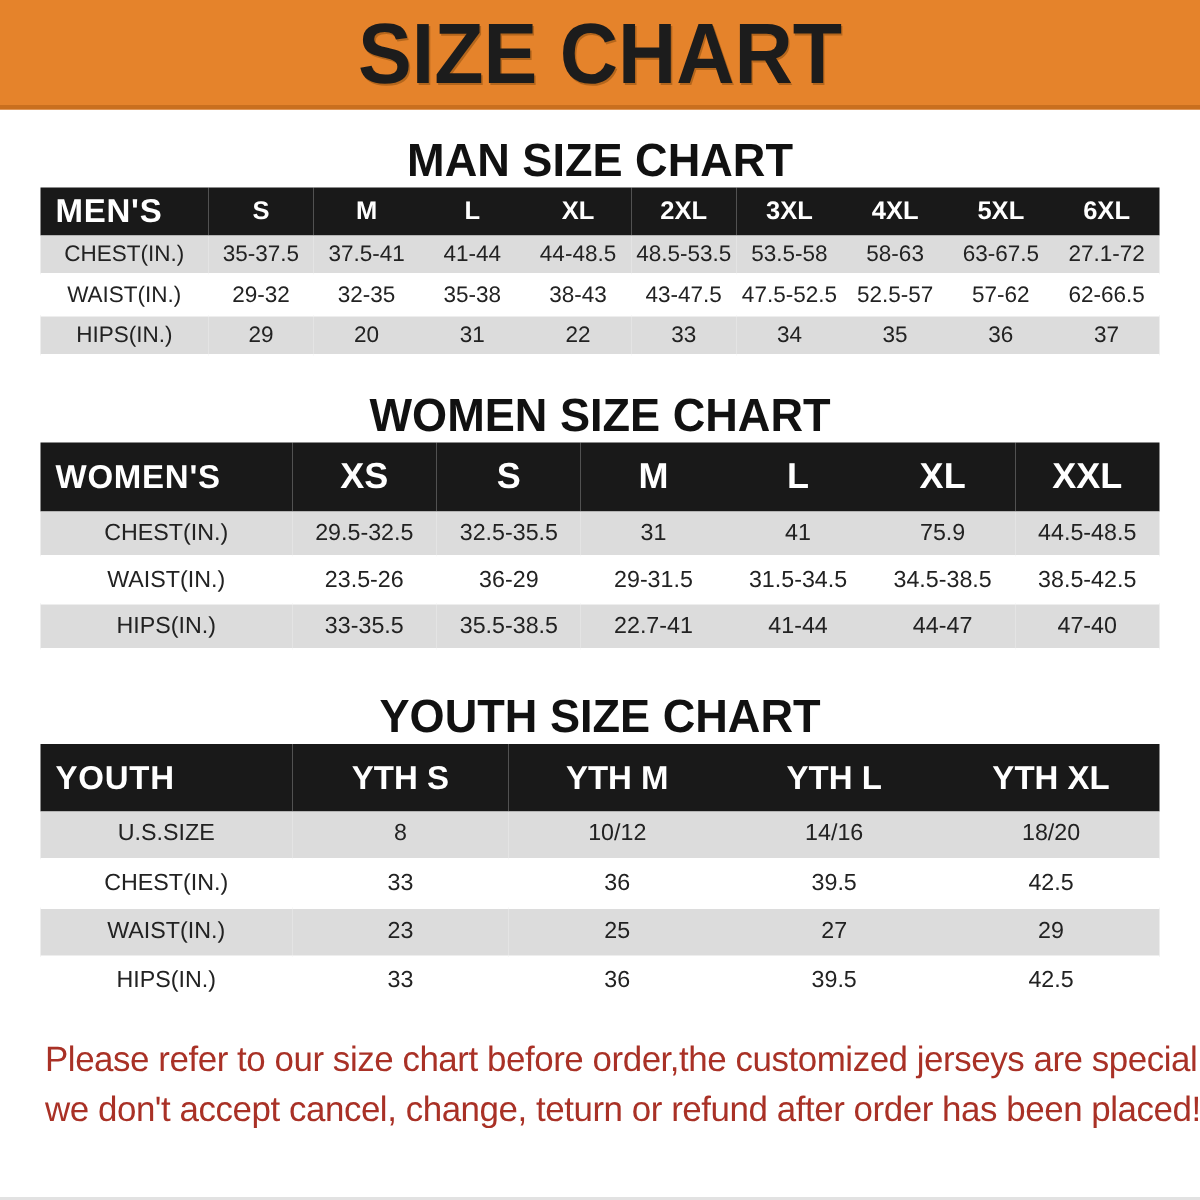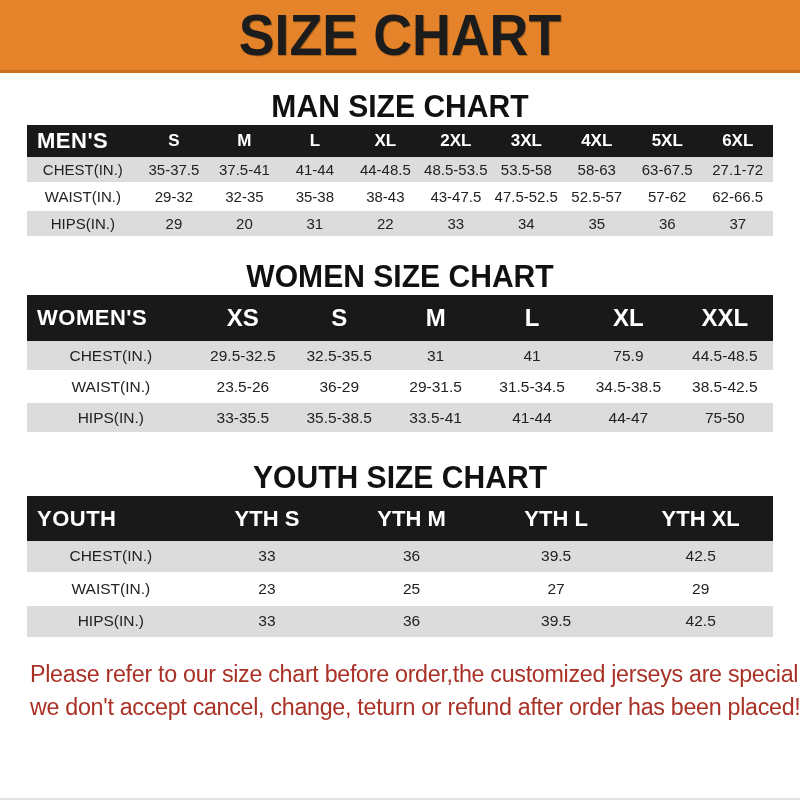--- a/index.html
+++ b/index.html
@@ -202,42 +202,49 @@
           <td>36-29</td>
           <td>29-31.5</td>
           <td>31.5-34.5</td>
           <td>34.5-38.5</td>
           <td>38.5-42.5</td>
         </tr>
         <tr>
           <td>HIPS(IN.)</td>
           <td>33-35.5</td>
           <td>35.5-38.5</td>
-          <td>33.5-41</td>
+          <td>22.7-41</td>
           <td>41-44</td>
           <td>44-47</td>
-          <td>75-50</td>
+          <td>47-40</td>
         </tr>
       </tbody>
     </table>
 
   <div class="section-title title-youth">YOUTH SIZE CHART</div>
 
   <table class="size-table youth-table">
       <thead>
         <tr>
           <th class="corner">YOUTH</th>
           <th>YTH S</th>
           <th>YTH M</th>
           <th>YTH L</th>
           <th>YTH XL</th>
         </tr>
       </thead>
       <tbody>
         <tr>
+          <td>U.S.SIZE</td>
+          <td>8</td>
+          <td>10/12</td>
+          <td>14/16</td>
+          <td>18/20</td>
+        </tr>
+        <tr>
           <td>CHEST(IN.)</td>
           <td>33</td>
           <td>36</td>
           <td>39.5</td>
           <td>42.5</td>
         </tr>
         <tr>
           <td>WAIST(IN.)</td>
           <td>23</td>
           <td>25</td>

